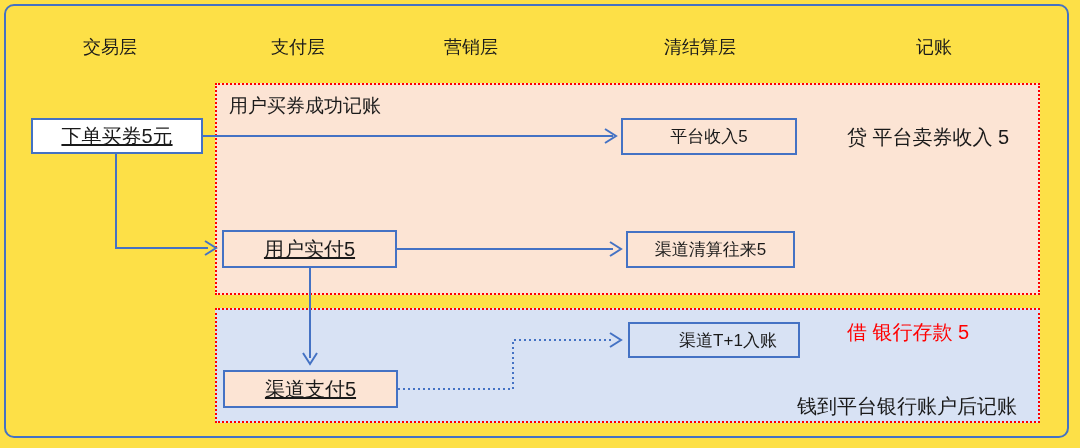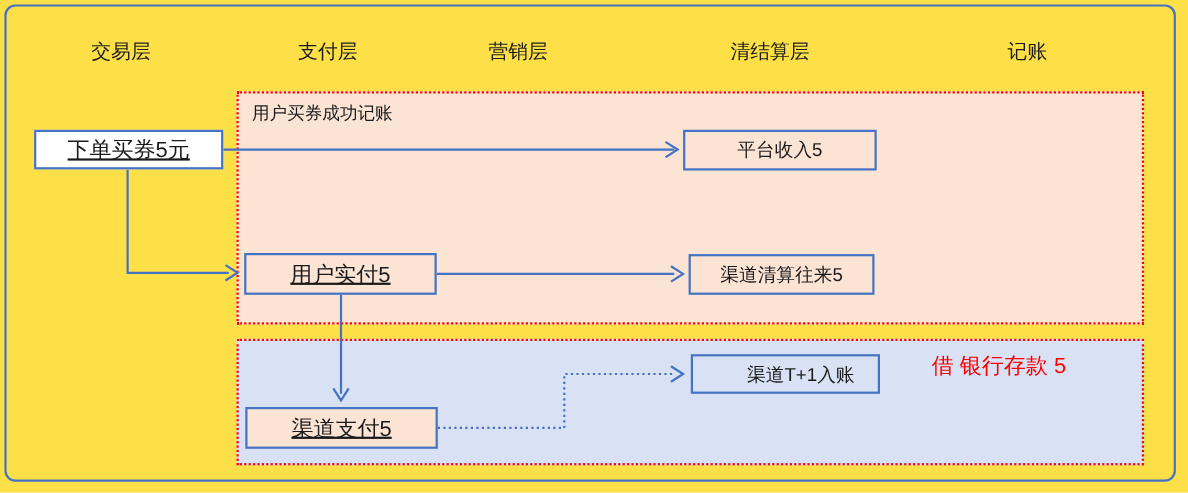--- a/index.html
+++ b/index.html
@@ -41,21 +41,21 @@
     width: 825px; height: 212px;
     background: #FCE4D4;
   }
   .region-settlement {
     left: 215px; top: 308px;
     width: 825px; height: 115px;
     background: #D8E2F4;
   }
   .group-label {
     position: absolute;
-    font-size: 16px;
+    font-size: 19px;
     color: #1a1a1a;
     white-space: nowrap;
   }
   .node {
     position: absolute;
     box-sizing: border-box;
     border: 2px solid #4472C4;
     display: flex;
     align-items: center;
     justify-content: center;
@@ -99,20 +99,21 @@
   <div class="lane-header" style="left:110px">交易层</div>
   <div class="lane-header" style="left:298px">支付层</div>
   <div class="lane-header" style="left:471px">营销层</div>
   <div class="lane-header" style="left:700px">清结算层</div>
   <div class="lane-header" style="left:934px">记账</div>
 
   <div class="region region-purchase"></div>
   <div class="region region-settlement"></div>
 
   <div class="group-label" style="left:229px; top:93px;">用户买券成功记账</div>
+  <div class="group-label" style="left:797px; top:393px; font-size:20px;">钱到平台银行账户后记账</div>
 
   <svg class="arrows" viewBox="0 0 1080 448">
     <path d="M203,136 H613"></path>
     <path d="M605,129 L616,136 L605,143"></path>
 
     <path d="M116,154 V248 H208"></path>
     <path d="M205,241 L216,248 L205,255"></path>
 
     <path d="M397,249 H613"></path>
     <path d="M610,242 L621,249 L610,256"></path>
@@ -141,15 +142,16 @@
   </div>
 
   <div class="node node-blue fs17" style="left:628px; top:322px; width:172px; height:36px;">
     <span>渠道T+1入账</span>
   </div>
 
   <div class="node node-peach fs20" style="left:223px; top:370px; width:175px; height:38px;">
     <span>渠道支付5</span>
   </div>
 
+  <div class="entry entry-black" style="left:847px; top:124px;">贷 平台卖券收入 5</div>
   <div class="entry entry-red" style="left:847px; top:319px;">借 银行存款 5</div>
 
 </div>
 
 </body></html>

